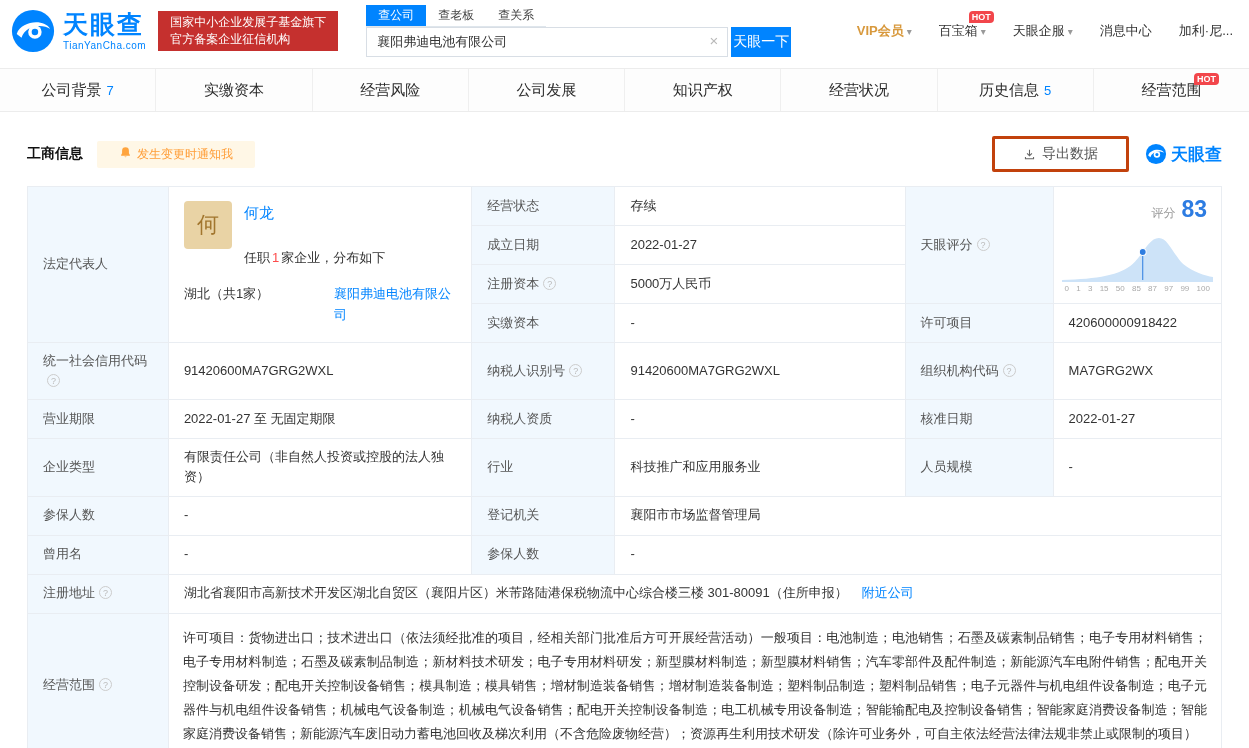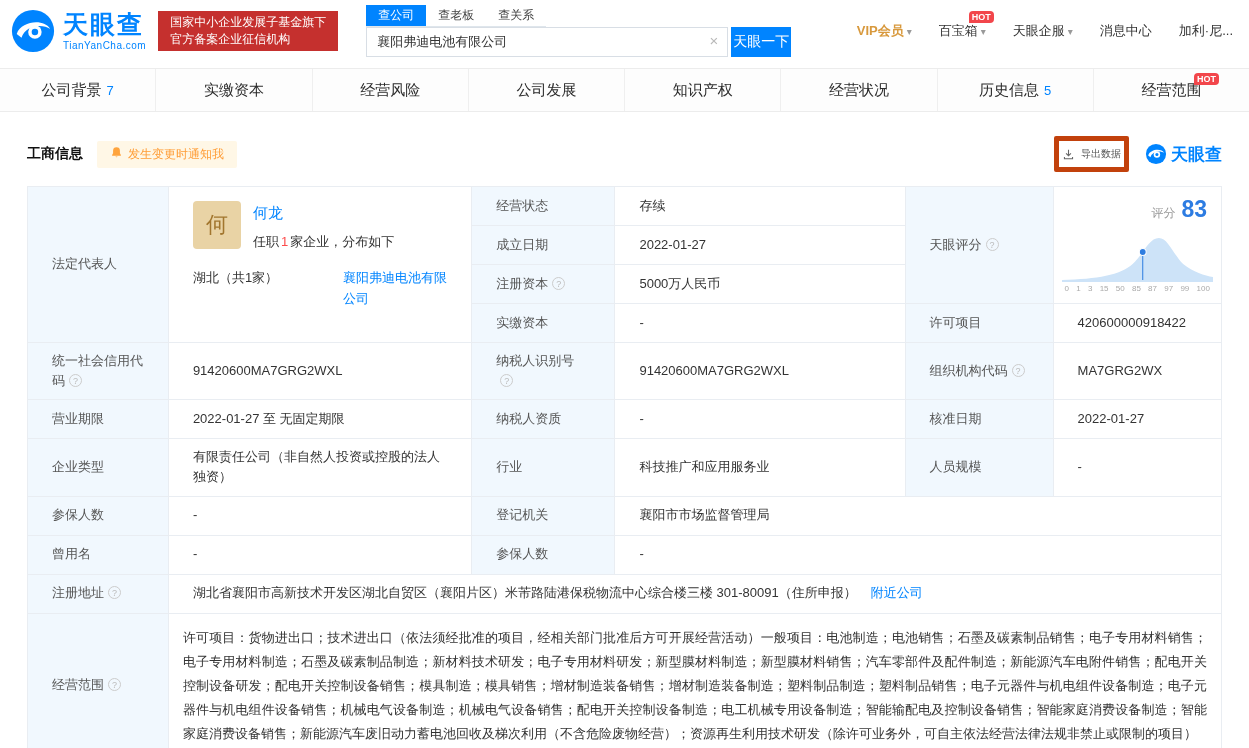--- a/index.html
+++ b/index.html
@@ -33,41 +33,41 @@
   nav{display:flex;height:44px;margin-top:6px;border-top:1px solid #ececec;border-bottom:1px solid #ececec;background:#fdfdfd}
   .nav-tab{flex:1;display:flex;align-items:center;justify-content:center;font-size:15px;color:#2b2b2b;cursor:pointer;position:relative}
   .nav-tab + .nav-tab{border-left:1px solid #efefef}
   .cnt{font-style:normal;color:#0084ff;font-size:13px;margin-left:5px}
   .nav-tab .hot{top:4px;right:30px}
 
   
   main{padding:0 27px 20px}
   .toolbar{display:flex;align-items:center;margin:24px 0 14px}
   .sec-title{font-size:14px;font-weight:bold;color:#111}
-  .notify-btn{display:flex;gap:5px;background:#fff7e6;color:#ff9d37;font-size:12px;padding:5px 13px;margin-left:14px;border:none;border-radius:2px;cursor:pointer}
+  .notify-btn{display:flex;gap:5px;background:#fff7e6;color:#ff9d37;font-size:12px;padding:5px 22px;margin-left:14px;border:none;border-radius:2px;cursor:pointer}
   .notify-btn svg{width:13px;height:13px}
   .right-tools{margin-left:auto;display:flex;align-items:center;gap:16px}
-  .export-btn{display:flex;align-items:center;gap:6px;border:5px solid #c2410c;background:#fff;color:#555;font-size:10px;padding:6px 3px;border-radius:2px;cursor:pointer}
+  .export-btn{display:flex;align-items:center;gap:6px;border:3px solid #c2410c;background:#fff;color:#555;font-size:14px;padding:6px 28px;border-radius:2px;cursor:pointer}
   .export-btn svg{width:13px;height:13px}
   .watermark{display:flex;align-items:center;gap:4px}
   .watermark svg{width:22px;height:22px}
   .watermark b{color:#0084ff;font-size:17px}
 
   
   table{width:100%;border-collapse:collapse;table-layout:fixed}
-  td{border:1px solid #e9edf2;padding:8px 24px;vertical-align:middle;line-height:1.55;font-size:13px;color:#333;word-break:break-all}
+  td{border:1px solid #e9edf2;padding:8px 15px;vertical-align:middle;line-height:1.55;font-size:13px;color:#333;word-break:break-all}
   td.lbl{background:#f1f8fe;color:#555}
   .h40{height:39px}
   .q{display:inline-block;width:13px;height:13px;border:1px solid #ccc;border-radius:50%;color:#bbb;font-size:9px;line-height:12px;text-align:center;margin-left:4px;vertical-align:1px;font-style:normal;cursor:pointer}
 
   .legal-cell{vertical-align:top;padding-top:14px}
   .legal-top{display:flex;gap:12px;align-items:flex-start}
   .avatar{width:48px;height:48px;background:#e9d3a5;color:#a2762e;font-size:22px;display:flex;align-items:center;justify-content:center;border-radius:4px;flex:none}
   .legal-name{color:#0084ff;font-size:15px;display:inline-block}
-  .legal-desc{margin-top:8px;color:#333}
+  .legal-desc{margin-top:24px;color:#333}
   .count-red{color:#fd4c4c;margin:0 2px}
   .legal-bottom{display:flex;margin-top:16px}
   .legal-region{width:150px;flex:none}
 
   .score-cell{padding:5px 8px 4px;vertical-align:top}
   .score-head{text-align:right;padding-right:6px}
   .score-head .sp{color:#999;font-size:12px;margin-right:6px}
   .score-head .sv{color:#2d7ce2;font-size:23px;font-weight:bold}
   .chart svg{width:100%;height:52px;display:block;margin-top:2px}
   .axis{display:flex;justify-content:space-between;font-size:8px;color:#aaa;padding:1px 3px 0}

